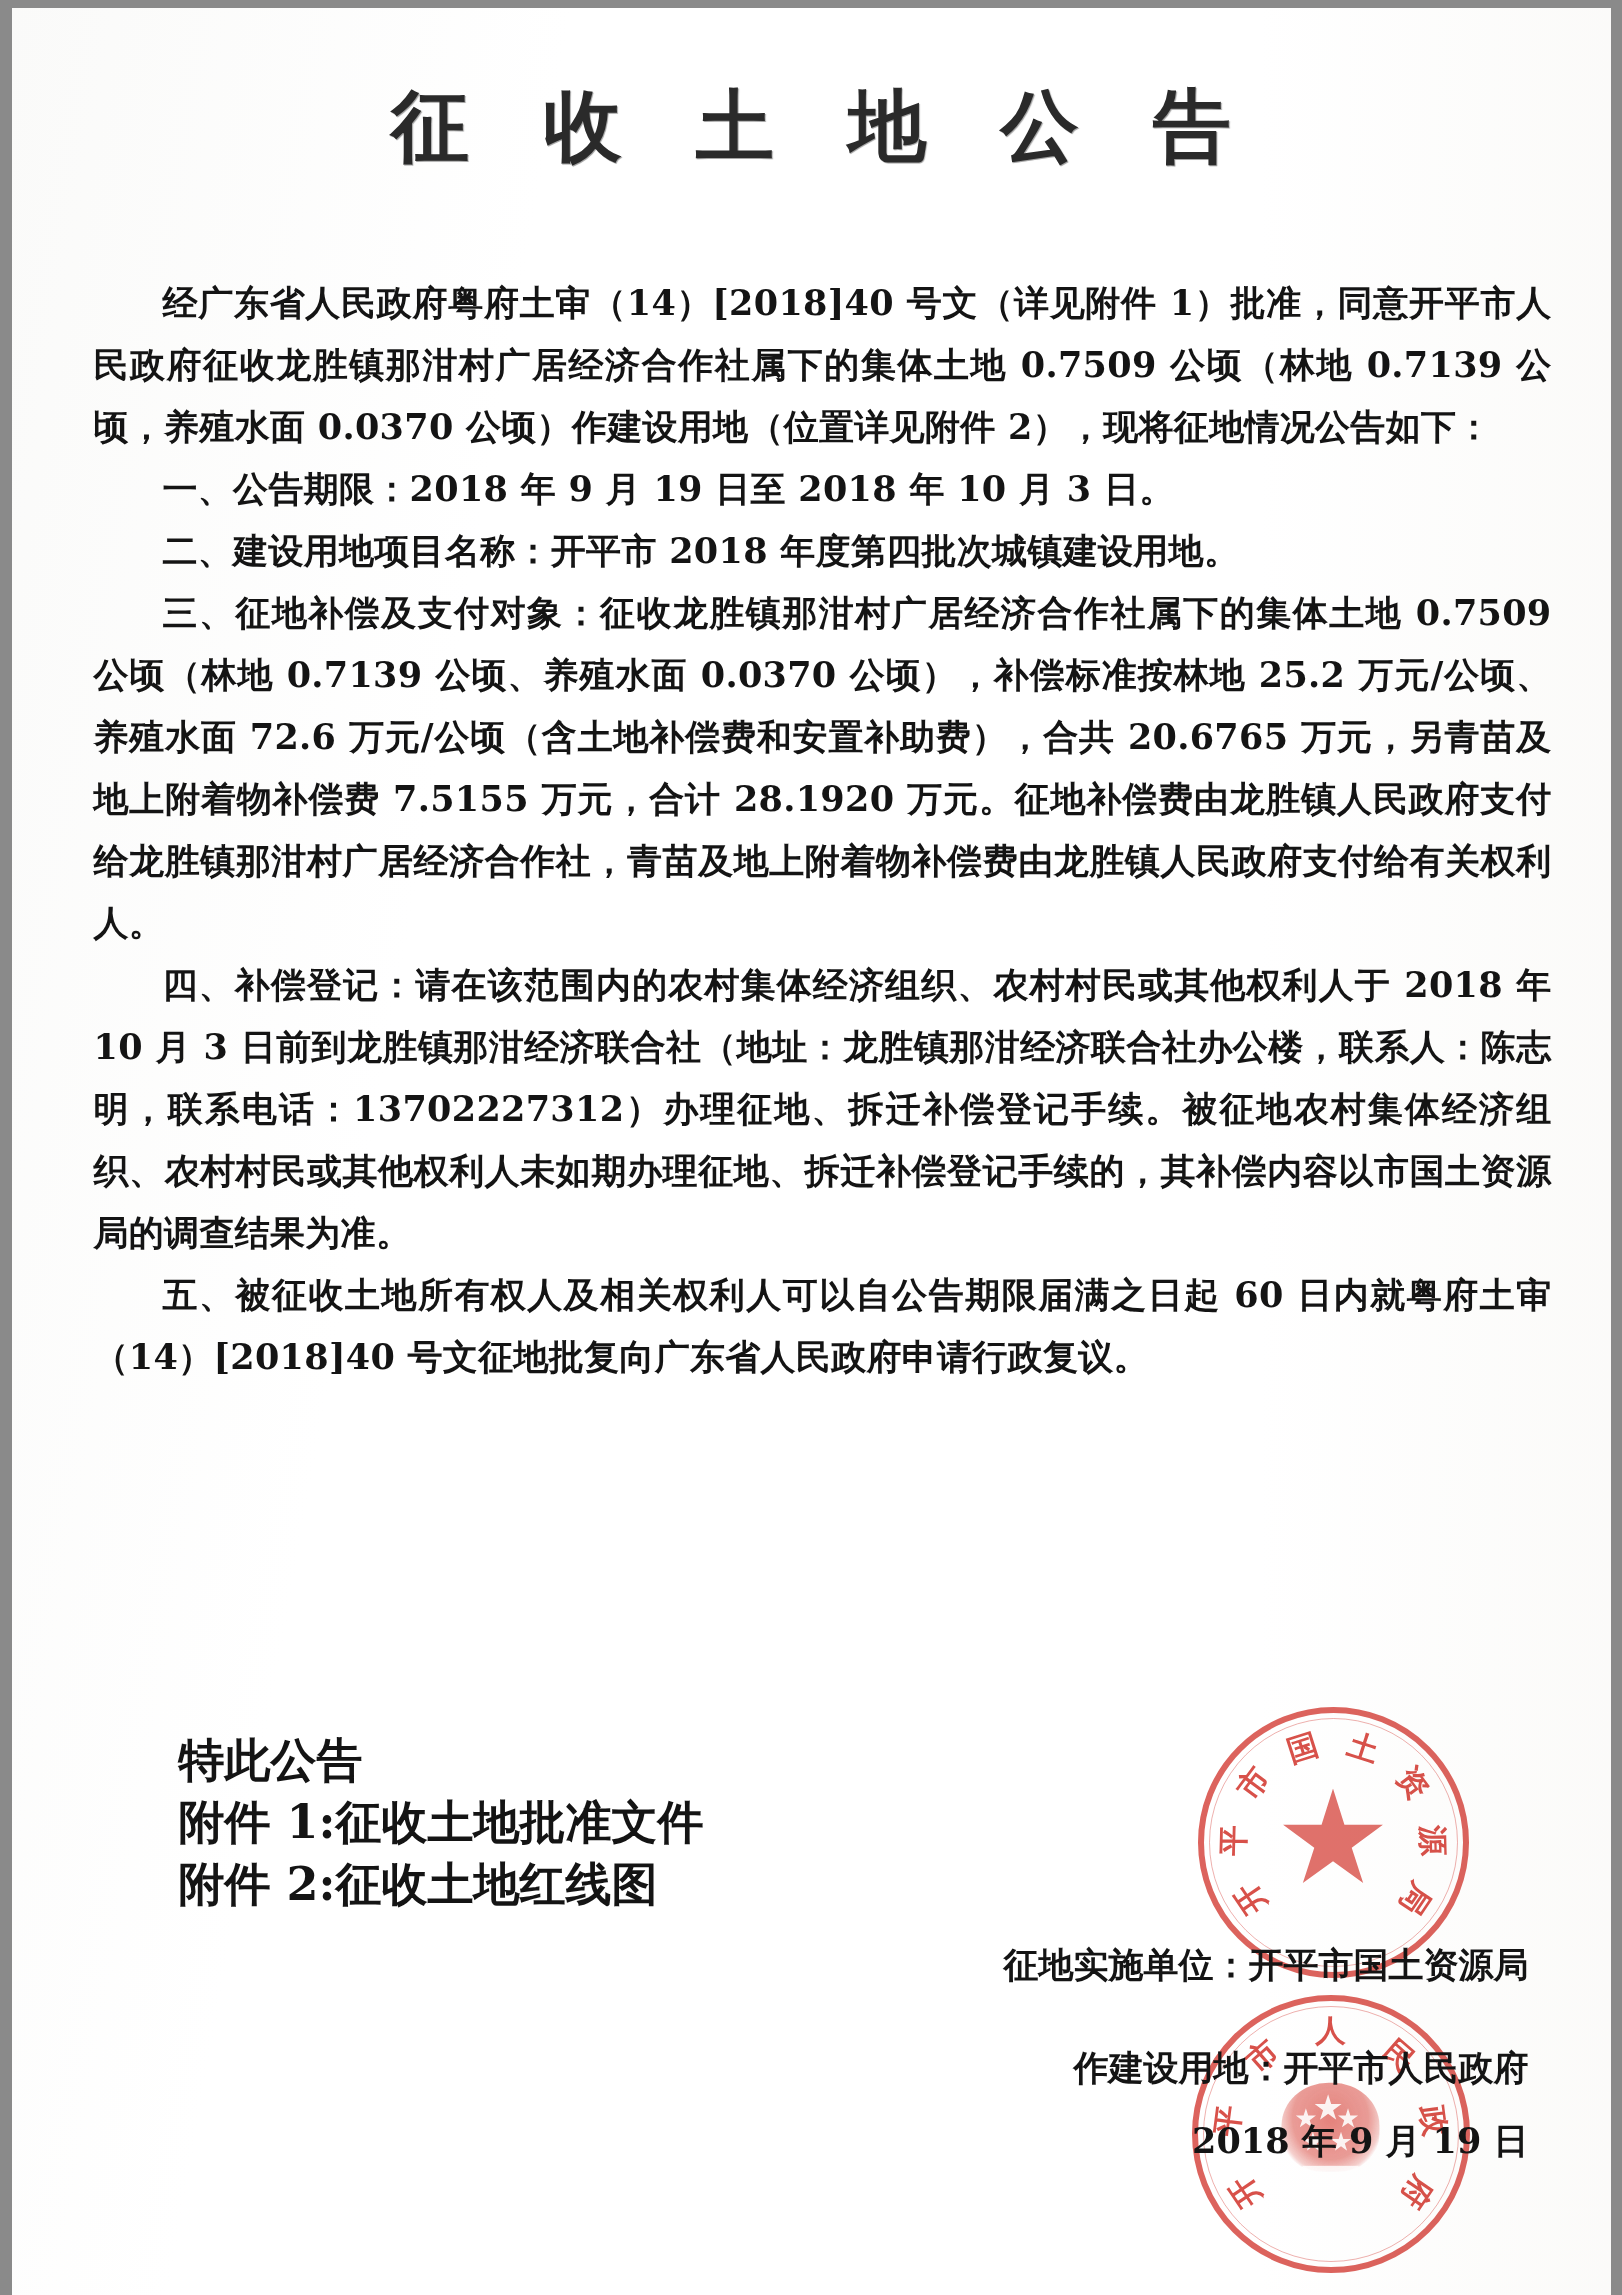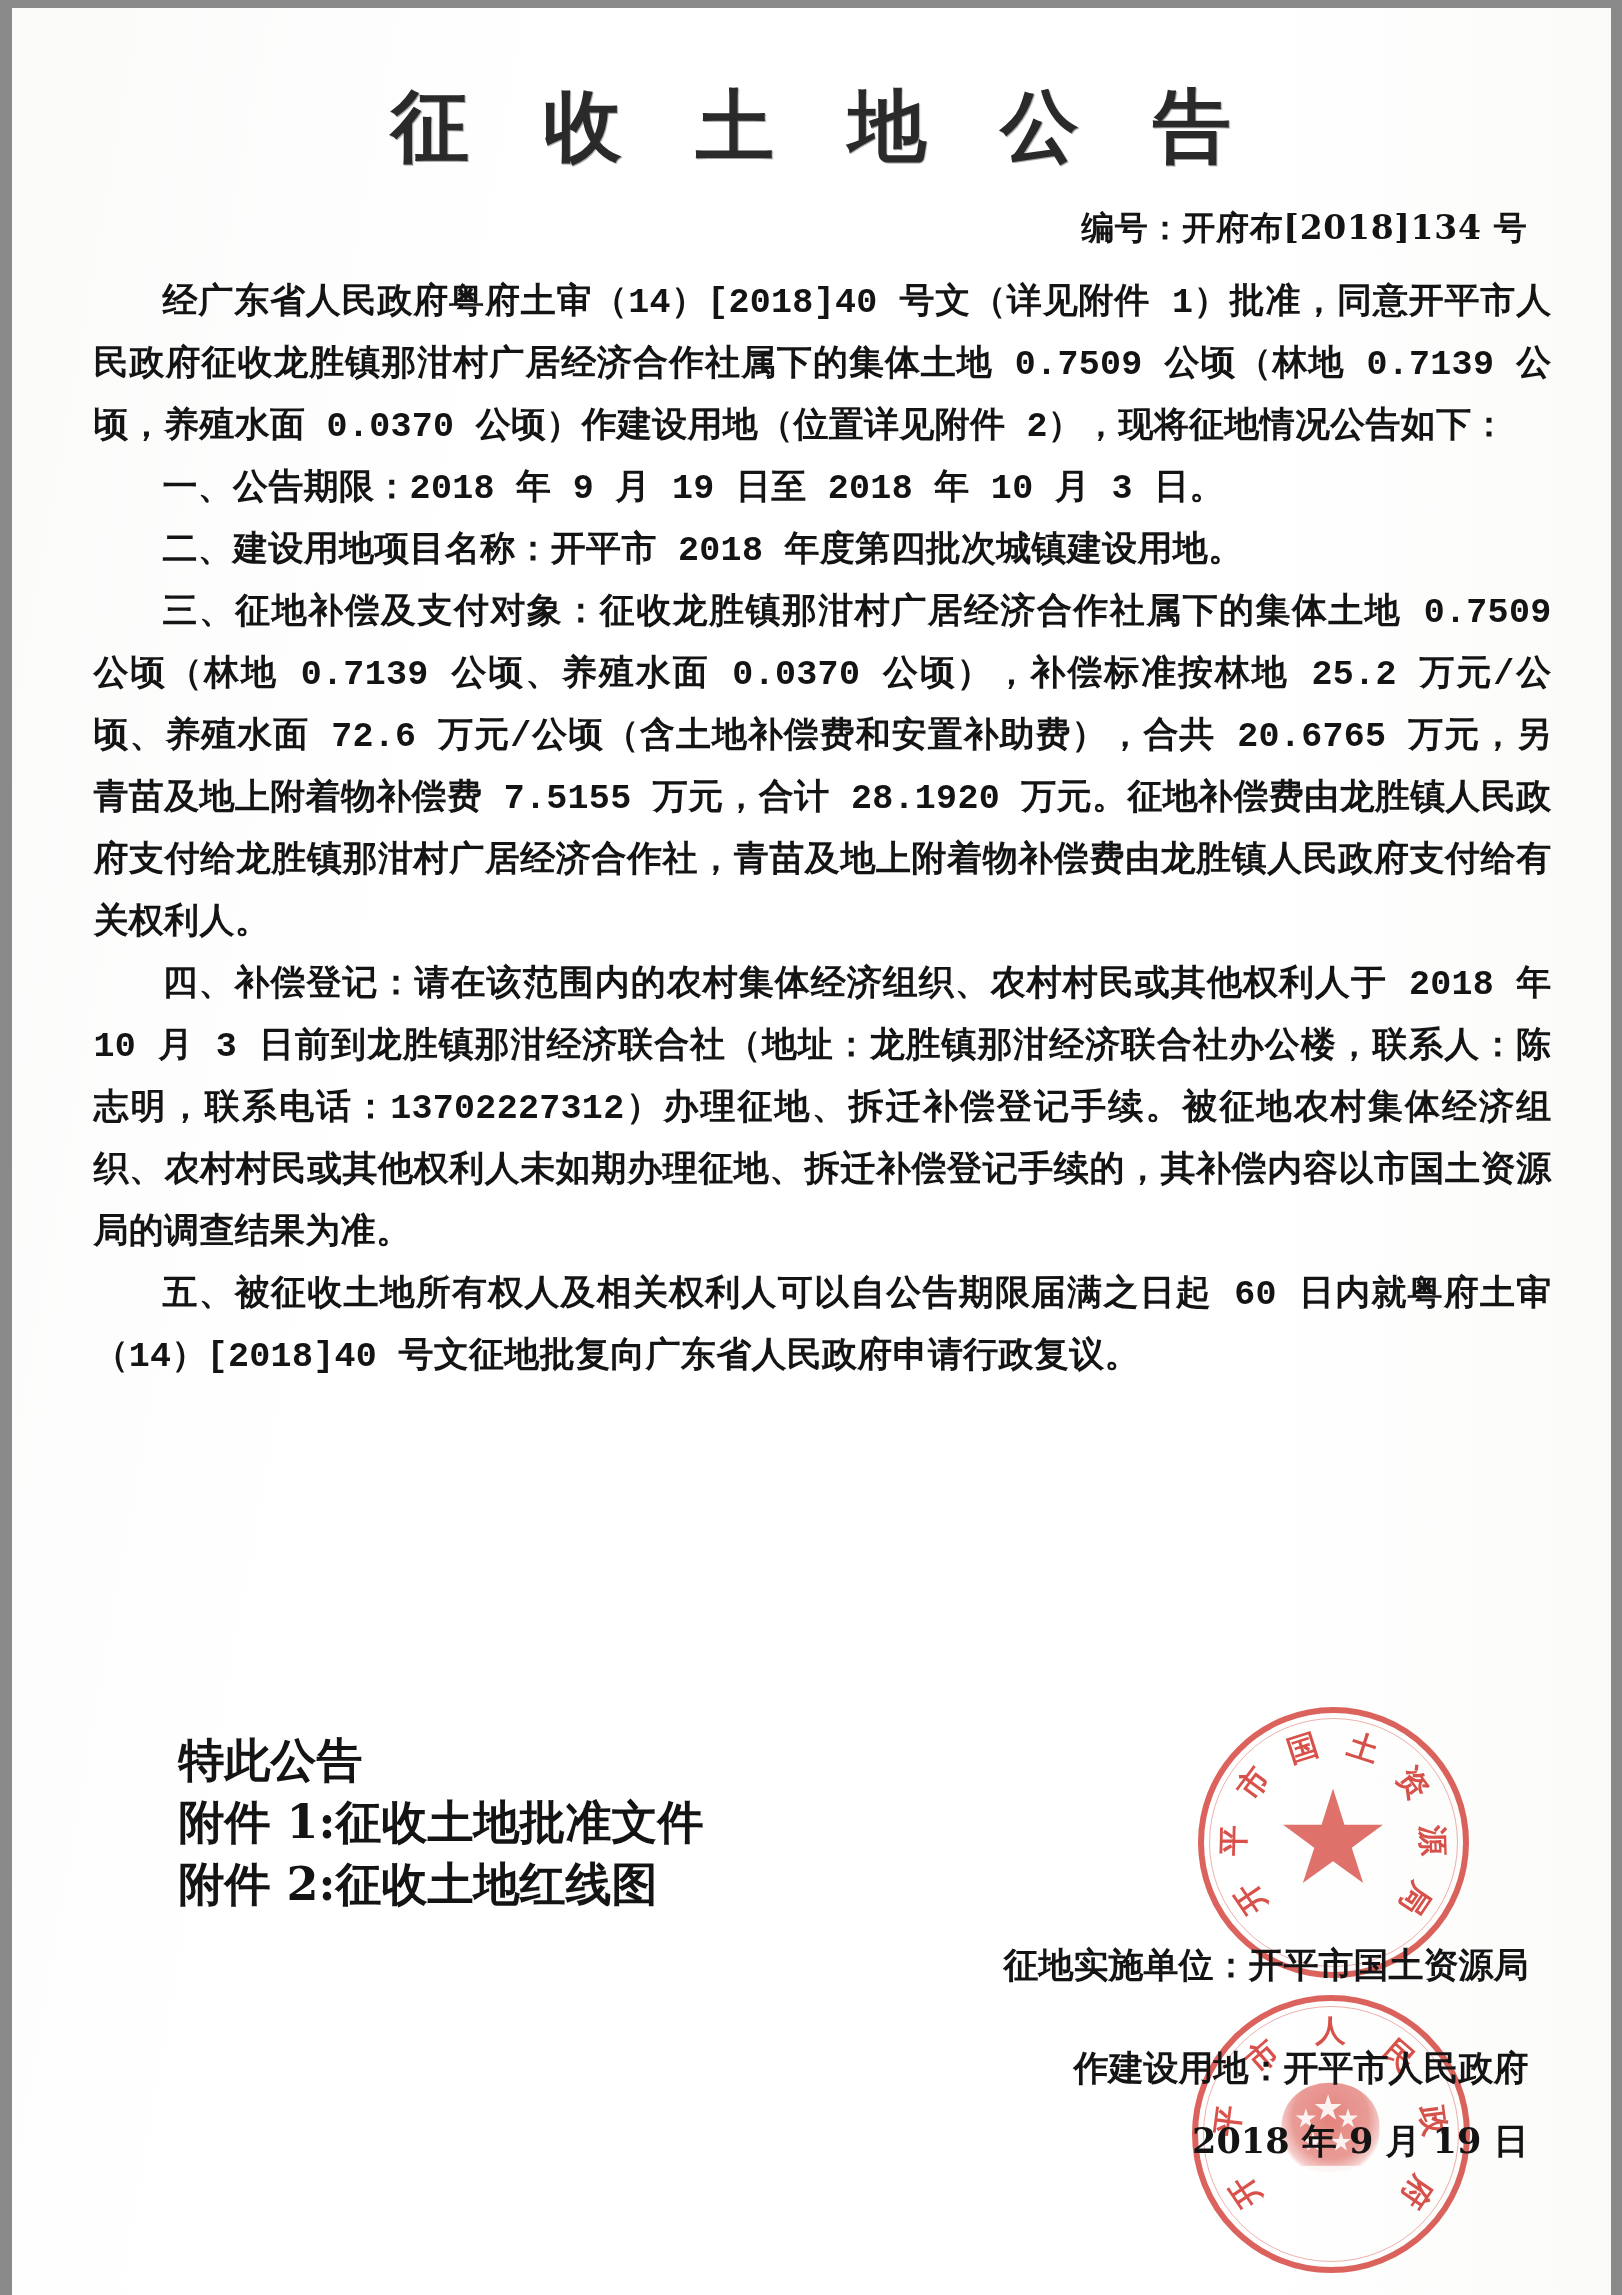--- a/index.html
+++ b/index.html
@@ -59,21 +59,20 @@
   }
   .para {
     font-size: 35px;
     line-height: 62px;
     font-weight: 700;
     text-align: justify;
     text-justify: inter-ideograph;
     margin: 0 0 0 0;
     letter-spacing: 0.3px;
     word-break: break-all;
-    font-family: Liberation Mono, monospace;
   }
   .para.indent { text-indent: 69px; }
   .closing {
     position: absolute;
     top: 1721px;
     left: 167px;
     font-size: 46px;
     font-weight: 700;
     line-height: 62px;
   }
@@ -188,21 +187,20 @@
   #seal-government { left: 1180px; top: 1987px; width: 278px; height: 278px; }
 </style>
 </head>
 <body>
 
 <div class="page">
   <div class="paper-tint"></div>
 
   <div class="doc-title">征 收 土 地 公 告</div>
 
-  <div class="doc-number">编号：开府布[2018]134 号</div>
 
   <div class="body-block">
     <p class="para indent">经广东省人民政府粤府土审（14）[2018]40 号文（详见附件 1）批准，同意开平市人民政府征收龙胜镇那泔村广居经济合作社属下的集体土地 0.7509 公顷（林地 0.7139 公顷，养殖水面 0.0370 公顷）作建设用地（位置详见附件 2），现将征地情况公告如下：</p>
     <p class="para indent">一、公告期限：2018 年 9 月 19 日至 2018 年 10 月 3 日。</p>
     <p class="para indent">二、建设用地项目名称：开平市 2018 年度第四批次城镇建设用地。</p>
     <p class="para indent">三、征地补偿及支付对象：征收龙胜镇那泔村广居经济合作社属下的集体土地 0.7509 公顷（林地 0.7139 公顷、养殖水面 0.0370 公顷），补偿标准按林地 25.2 万元/公顷、养殖水面 72.6 万元/公顷（含土地补偿费和安置补助费），合共 20.6765 万元，另青苗及地上附着物补偿费 7.5155 万元，合计 28.1920 万元。征地补偿费由龙胜镇人民政府支付给龙胜镇那泔村广居经济合作社，青苗及地上附着物补偿费由龙胜镇人民政府支付给有关权利人。</p>
     <p class="para indent">四、补偿登记：请在该范围内的农村集体经济组织、农村村民或其他权利人于 2018 年 10 月 3 日前到龙胜镇那泔经济联合社（地址：龙胜镇那泔经济联合社办公楼，联系人：陈志明，联系电话：13702227312）办理征地、拆迁补偿登记手续。被征地农村集体经济组织、农村村民或其他权利人未如期办理征地、拆迁补偿登记手续的，其补偿内容以市国土资源局的调查结果为准。</p>
     <p class="para indent">五、被征收土地所有权人及相关权利人可以自公告期限届满之日起 60 日内就粤府土审（14）[2018]40 号文征地批复向广东省人民政府申请行政复议。</p>
   </div>
 

